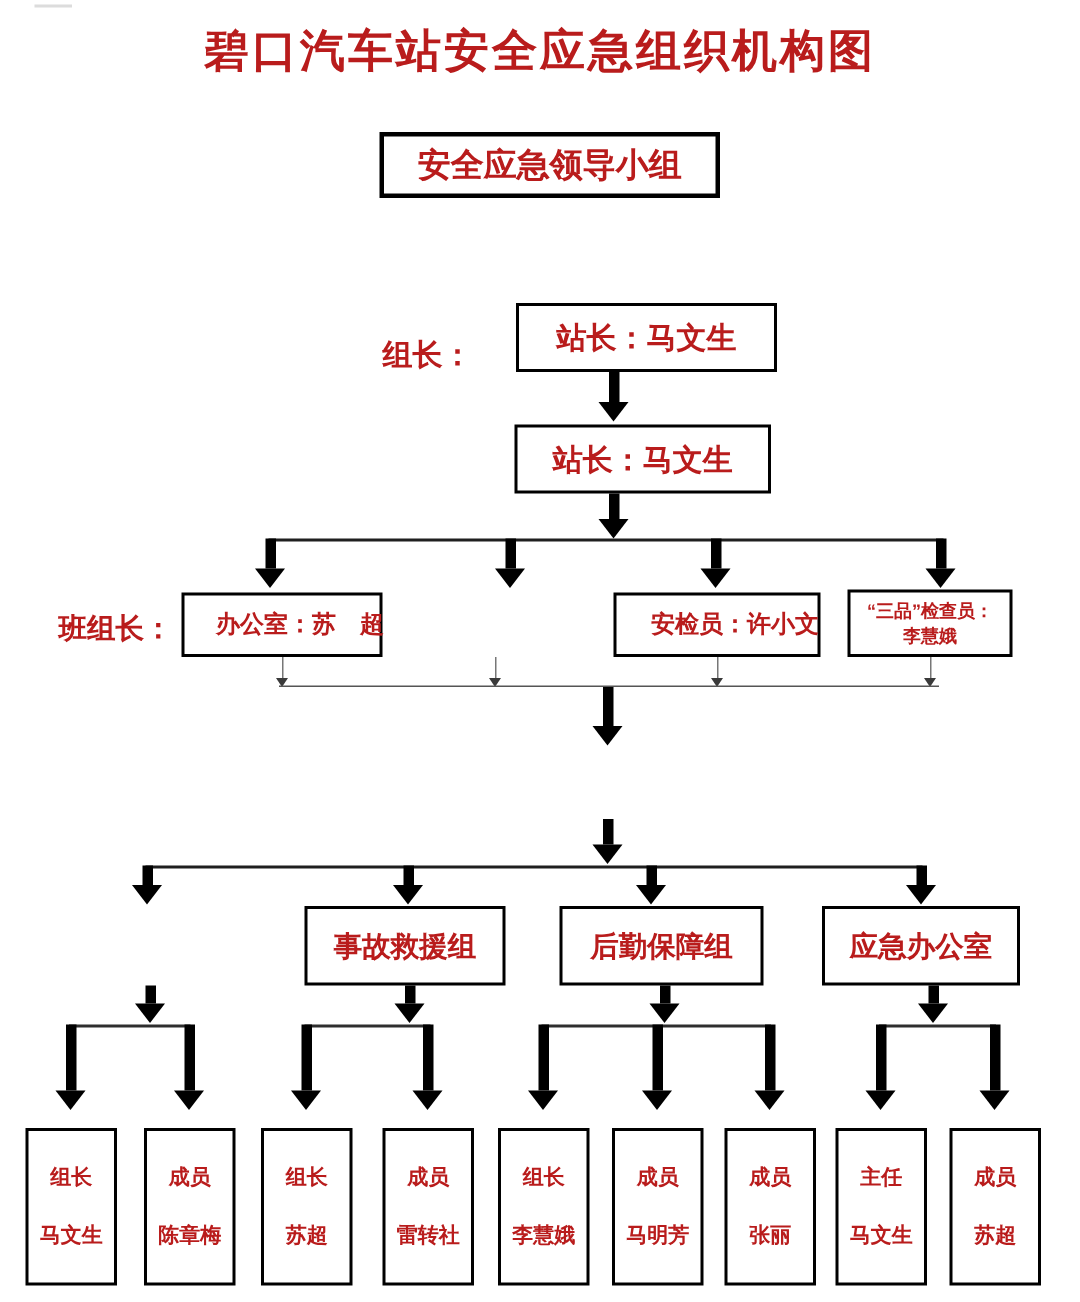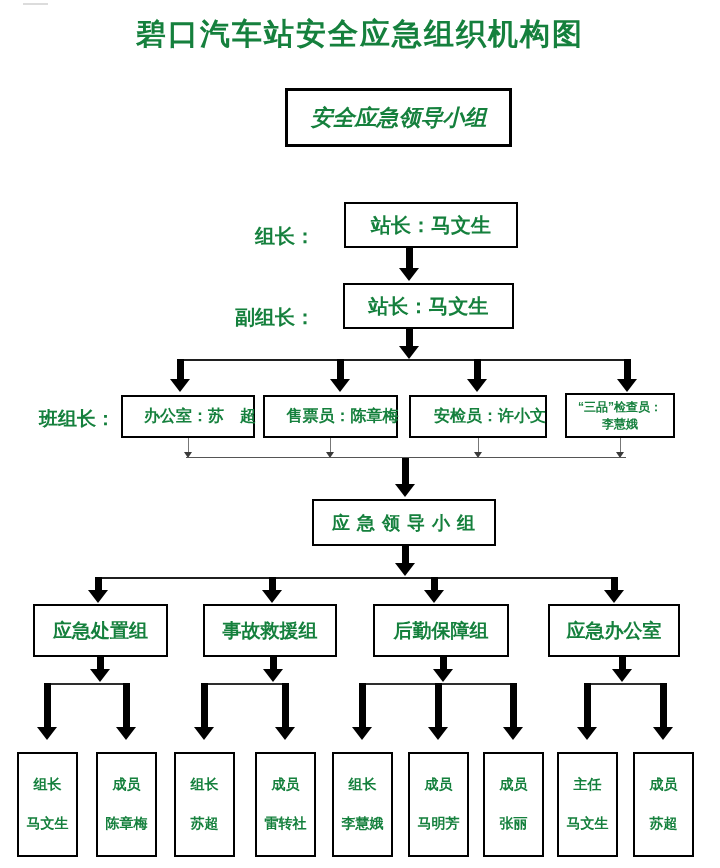--- a/index.html
+++ b/index.html
@@ -1,18 +1,18 @@
 <!DOCTYPE html>
 <html><head>
 <meta charset="utf-8">
 <style>
   html,body { margin:0; padding:0; background:#ffffff; }
   .canvas {
     position:relative; width:720px; height:868px; background:#ffffff;
-    font-family:"Liberation Sans", sans-serif; color:#15803d; overflow:hidden;
+    font-family:"Liberation Sans", sans-serif; color:#b91c1c; overflow:hidden;
   }
   .title {
     position:absolute; left:0; top:14px; width:720px; text-align:center;
     font-size:30px; font-weight:bold; letter-spacing:2px;
   }
   .box {
     position:absolute; box-sizing:border-box; border:2px solid #000; background:#fff;
     display:flex; align-items:center; justify-content:center;
     font-weight:bold; text-align:center; white-space:nowrap;
   }
@@ -43,31 +43,30 @@
 </style>
 </head>
 <body>
 
 <div class="canvas">
 
   <div class="artifact"></div>
 
   <div class="title">碧口汽车站安全应急组织机构图</div>
 
-  <div class="box box-top" style="left:285px; top:88px; width:227px; height:59px;font-style:italic;">安全应急领导小组</div>
+  <div class="box box-top" style="left:253px; top:88px; width:227px; height:44px;">安全应急领导小组</div>
 
   <div class="lbl lbl-big" style="left:215px; top:213px; width:100px;">组长：</div>
   <div class="box box-big" style="left:333px; top:202px; width:174px; height:46px;">站长：马文生</div>
 
   <div class="ta" style="left:399px; top:248px; height:33px;">
     <div class="sh"></div>
     <div class="hd"></div>
   </div>
 
-  <div class="lbl lbl-big" style="left:205px; top:294px; width:110px;">副组长：</div>
   <div class="box box-big" style="left:332px; top:283px; width:171px; height:46px;">站长：马文生</div>
 
   <div class="ta" style="left:399px; top:329px; height:30px;">
     <div class="sh"></div>
     <div class="hd"></div>
   </div>
 
   <div class="hline" style="left:179px; top:359px; width:450px;"></div>
 
   <div class="ta" style="left:170px; top:359px; height:33px;">
@@ -82,21 +81,20 @@
       <div class="sh"></div>
       <div class="hd"></div>
     </div>
   <div class="ta" style="left:617px; top:359px; height:33px;">
       <div class="sh"></div>
       <div class="hd"></div>
     </div>
 
   <div class="lbl lbl-mid" style="left:35px; top:406px; width:80px;">班组长：</div>
   <div class="box box-mid" style="left:121px; top:395px; width:134px; height:43px;">办公室：苏　超</div>
-  <div class="box box-mid" style="left:263px; top:395px; width:135px; height:43px;">售票员：陈章梅</div>
   <div class="box box-mid" style="left:409px; top:395px; width:138px; height:43px;">安检员：许小文</div>
   <div class="box box-two" style="left:565px; top:393px; width:110px; height:45px;">
     <div>“三品”检查员：</div>
     <div>李慧娥</div>
   </div>
 
   <div class="sa" style="left:182px; top:438px; height:20px;">
       <div class="sh"></div>
       <div class="hd"></div>
     </div>
@@ -112,21 +110,20 @@
       <div class="sh"></div>
       <div class="hd"></div>
     </div>
   <div class="hline thin" style="left:186px; top:457px; width:440px;"></div>
 
   <div class="ta" style="left:395px; top:458px; height:39px;">
     <div class="sh"></div>
     <div class="hd"></div>
   </div>
 
-  <div class="box box-emg" style="left:312px; top:499px; width:184px; height:47px;">应 急 领 导 小 组</div>
 
   <div class="ta" style="left:395px; top:546px; height:30px;">
     <div class="sh"></div>
     <div class="hd"></div>
   </div>
   <div class="hline" style="left:97px; top:577px; width:518px;"></div>
 
   <div class="ta" style="left:88px;  top:577px; height:26px;">
       <div class="sh"></div>
       <div class="hd"></div>
@@ -137,21 +134,20 @@
     </div>
   <div class="ta" style="left:424px; top:577px; height:26px;">
       <div class="sh"></div>
       <div class="hd"></div>
     </div>
   <div class="ta" style="left:604px; top:577px; height:26px;">
       <div class="sh"></div>
       <div class="hd"></div>
     </div>
 
-  <div class="box box-dept" style="left:33px;  top:604px; width:135px; height:53px;">应急处置组</div>
   <div class="box box-dept" style="left:203px; top:604px; width:134px; height:53px;">事故救援组</div>
   <div class="box box-dept" style="left:373px; top:604px; width:136px; height:53px;">后勤保障组</div>
   <div class="box box-dept" style="left:548px; top:604px; width:132px; height:53px;">应急办公室</div>
 
   <div class="ta" style="left:90px;  top:657px; height:25px;">
       <div class="sh"></div>
       <div class="hd"></div>
     </div>
   <div class="ta" style="left:263px; top:657px; height:25px;">
       <div class="sh"></div>

